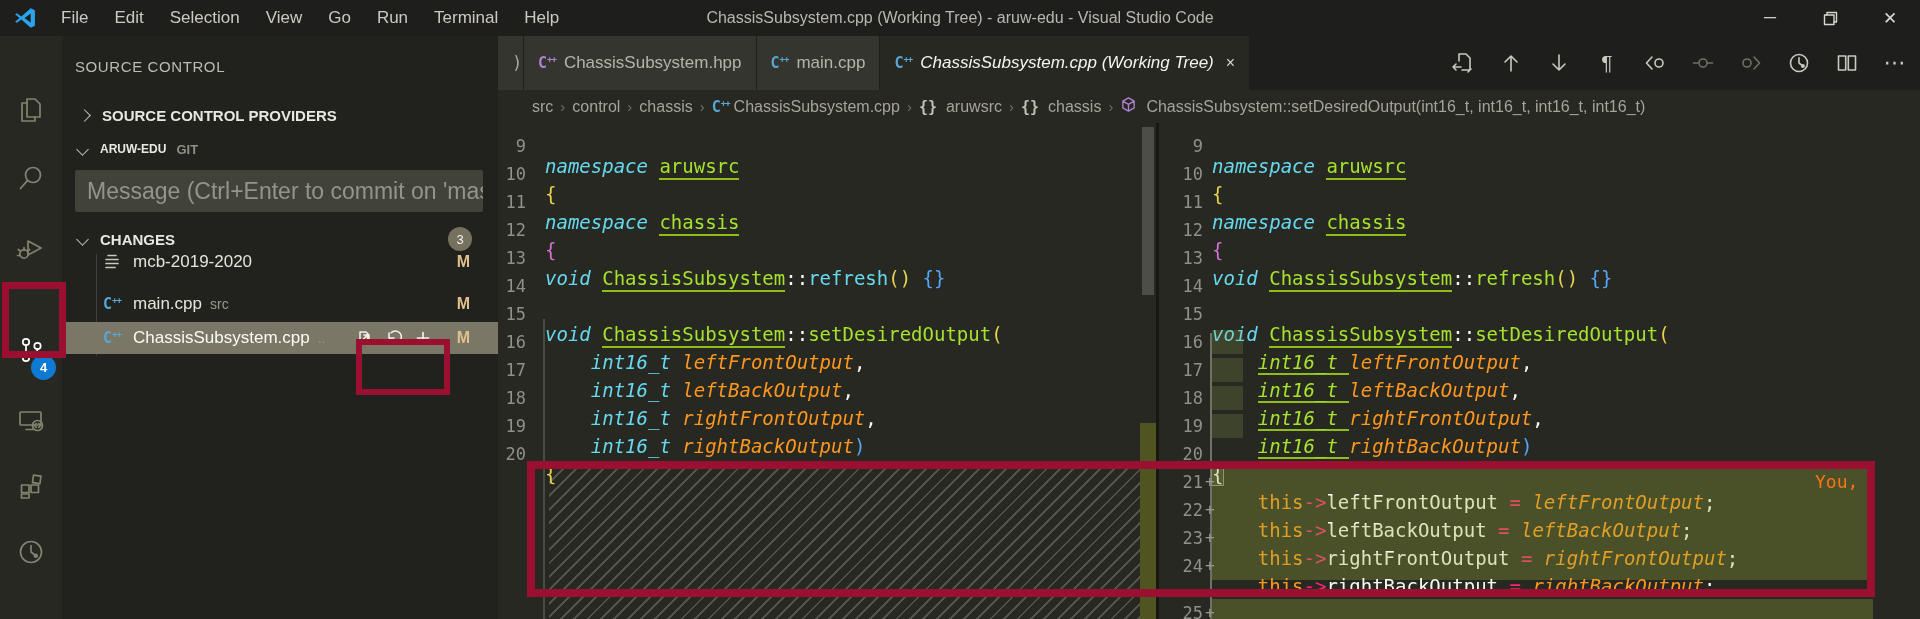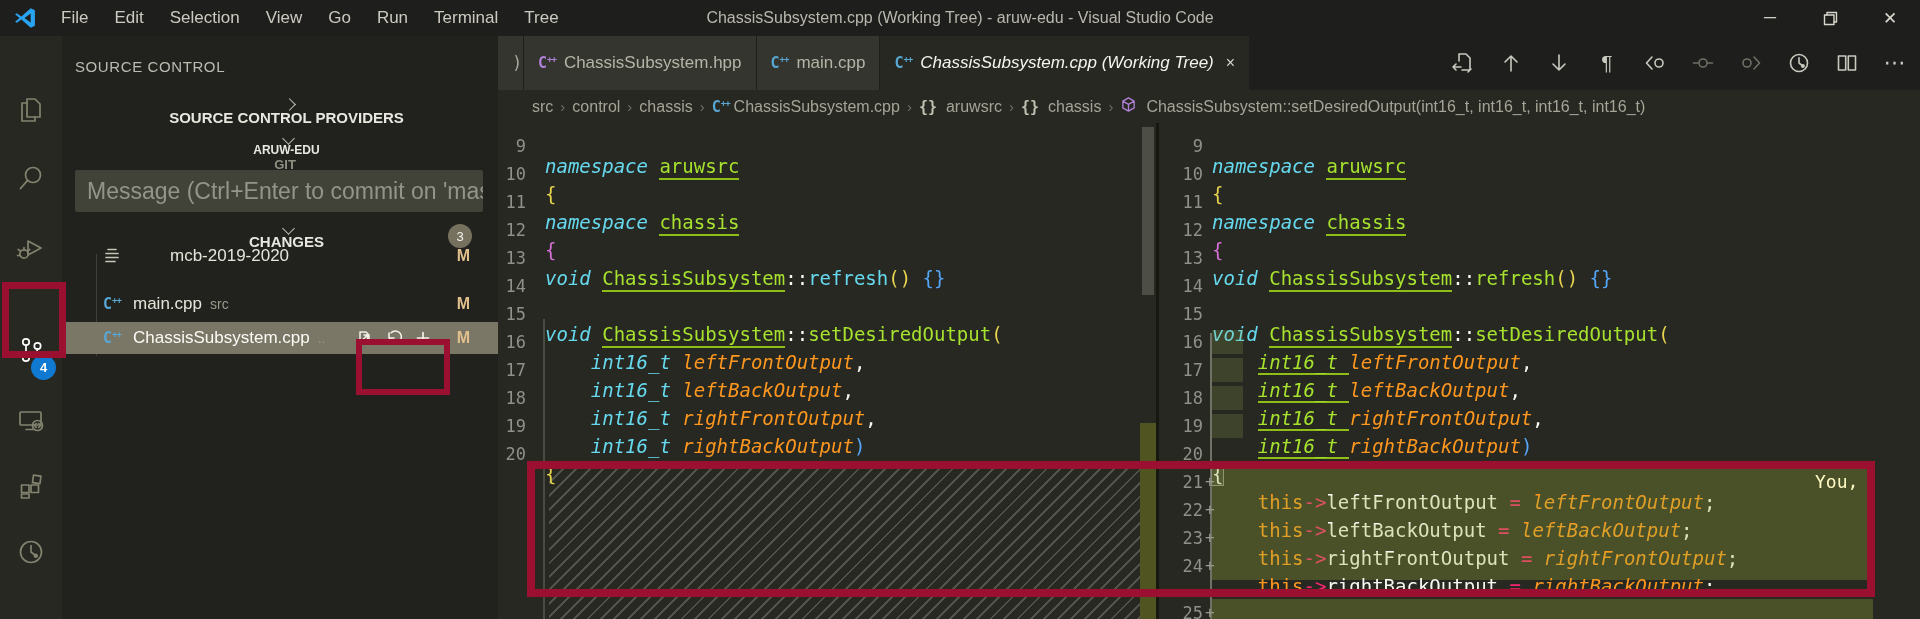--- a/index.html
+++ b/index.html
@@ -29,21 +29,21 @@
   .act-badge { position:absolute; right:6px; bottom:-4px; width:25px; height:25px;
                border-radius:50%; background:#1079d1; color:#fff; font-size:13px;
                font-weight:bold; display:flex; align-items:center; justify-content:center; }
 
   
   .sidebar { position:absolute; left:62px; top:36px; width:436px; height:583px;
              background:#21221d; z-index:5; overflow:hidden; }
   .sb-title { position:absolute; left:13px; top:22px; color:#bcbcb2; font-size:15px;
               letter-spacing:0.6px; }
   .sb-row { position:absolute; left:0; width:436px; height:30px; display:flex;
-            align-items:center; color:#e6e6df;flex-direction:column; }
+            align-items:center; color:#e6e6df; }
   .chev { width:9px; height:9px; border-right:1.8px solid #c2c2b8;
           border-bottom:1.8px solid #c2c2b8; display:inline-block; flex:none; }
   .chev.right { transform:rotate(-45deg); }
   .chev.down  { transform:rotate(45deg); }
   .sb-head-label { font-size:15px; font-weight:bold; margin-left:13px; color:#e8e8e1; }
   .sb-sub { font-size:13px; color:#8f8f83; margin-left:10px; font-weight:bold; }
   .commit-box { position:absolute; left:13px; top:134px; width:408px; height:42px;
                 background:#414339; border-radius:2px; display:flex; align-items:center; }
   .commit-box span { color:#94948a; font-size:23px; margin-left:12px; white-space:nowrap;
                      overflow:hidden; }
@@ -113,21 +113,21 @@
   .ltext { position:absolute; top:0;margin-top:20px; }
   .pane-left  .ltext { left:47px; }
   .pane-right .ltext { left:53px; }
   .added-bg { position:absolute; top:0; height:28px; background:rgba(156,180,60,0.30); }
   .ws-box { position:absolute; top:2px; height:24px; width:31px;
             background:rgba(156,180,85,0.20); }
   .hatch { position:absolute; background-image:repeating-linear-gradient(135deg,
              rgba(145,147,133,0.40) 0px, rgba(145,147,133,0.40) 2px,
              rgba(255,255,255,0) 2px, rgba(255,255,255,0) 9.5px); }
   .indent-guide { position:absolute; width:1.5px; background:#4a4b41; }
-  .ghost { position:absolute; color:#fef9c3; font-size:18px;
+  .ghost { position:absolute; color:#f97316; font-size:18px;
            font-family:"DejaVu Sans Mono",monospace; }
 
   
   .k  { color:#66d9ef; font-style:italic; }
   .n  { color:#a6e22e; border-bottom:2px solid #8fbe16; padding-bottom:1px; }
   .f  { color:#a6e22e; }
   .fb { color:#66d9ef; }
   .g  { color:#e8d44f; }
   .pk { color:#d670d6; }
   .bl { color:#55a6f8; }
@@ -158,21 +158,21 @@
       <path d="M23 4 L11.5 14.3 L6 10.2 L3.8 11.3 L9.2 16 L3.8 20.7 L6 21.8 L11.5 17.7 L23 28 L28.2 25.5 V6.5 Z M23 10.5 V21.5 L15.4 16 Z" fill="#2aa3ee" stroke="none"></path>
     </svg>
     <div id="menubar" style="display:flex">
         <div class="menu-item">File</div>
         <div class="menu-item">Edit</div>
         <div class="menu-item">Selection</div>
         <div class="menu-item">View</div>
         <div class="menu-item">Go</div>
         <div class="menu-item">Run</div>
         <div class="menu-item">Terminal</div>
-        <div class="menu-item">Tree</div>
+        <div class="menu-item">Help</div>
       </div>
     <div class="win-title">ChassisSubsystem.cpp (Working Tree) - aruw-edu - Visual Studio Code</div>
     <div class="win-controls">
       <div class="win-btn">─</div>
       <div class="win-btn">
         <svg width="15" height="15" viewBox="0 0 15 15">
             <path d="M4 4 V1.5 H13.5 V11 H11" stroke="#d8d6cd" stroke-width="1.4"></path>
             <rect x="1.5" y="4" width="9.5" height="9.5" stroke="#d8d6cd" stroke-width="1.4"></rect>
           </svg>
       </div>
@@ -253,21 +253,21 @@
     </div>
 
     <div class="sb-row" style="top:188px">
       <span class="chev down" style="margin-left:16px"></span>
       <span class="sb-head-label">CHANGES</span>
       <span class="badge" style="position:absolute;right:26px">3</span>
     </div>
 
     <div class="tree-guide"></div>
     <div id="filelist">
-        <div class="file-row" style="top: 204px; gap: 37px;">
+        <div class="file-row" style="top: 210px;">
           <span class="file-icon">
             <svg width="18" height="18" viewBox="0 0 18 18" stroke="#c5c5b8" stroke-width="1.7">
               <path d="M5 4h8 M3 8h12 M3 12h12 M3 16h9" transform="translate(0,-1.5)"></path>
             </svg>
           </span>
           <span class="file-name">mcb-2019-2020</span>
           <span class="file-status">M</span>
         </div>
         <div class="file-row" style="top: 252px;">
           <span class="file-icon">

